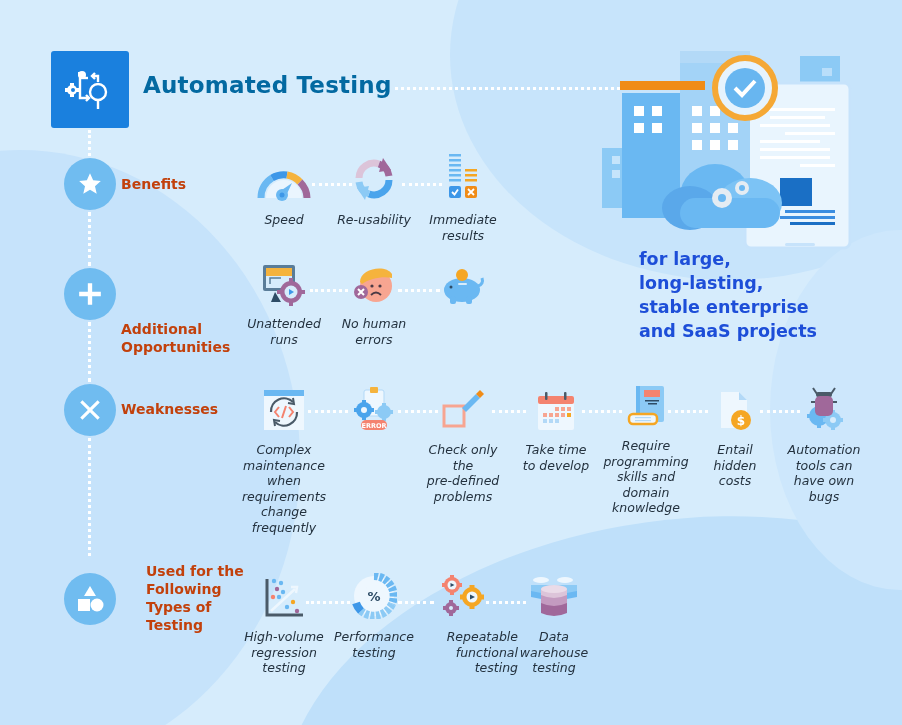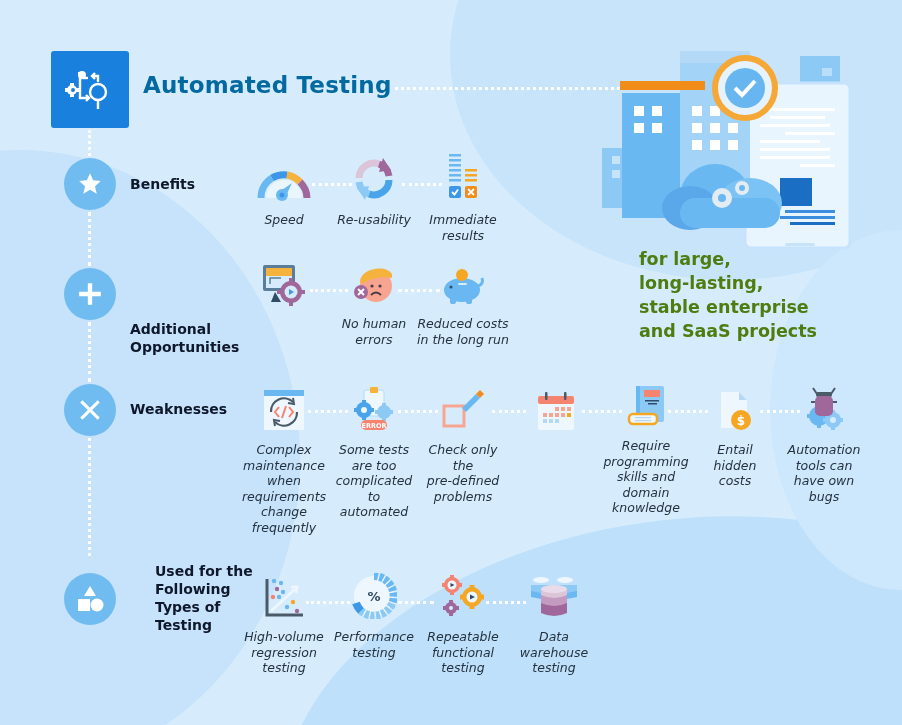--- a/index.html
+++ b/index.html
@@ -29,34 +29,34 @@
     position: absolute; height: 0; border-top: 3px dotted #ffffff;
   }
   .vdots {
     position: absolute; width: 0; border-left: 3px dotted #ffffff;
   }
   .sec-circle {
     position: absolute; width: 52px; height: 52px; border-radius: 50%;
     background: #70bcf0; display: flex; align-items: center; justify-content: center;
   }
   .sec-label {
-    position: absolute; left: 130px; font-size: 14px; font-weight: bold; color: #0f172a; line-height: 18px;
+    position: absolute; left: 121px; font-size: 14px; font-weight: bold; color: #c2410c; line-height: 18px;
   }
   .item {
     position: absolute; width: 110px; text-align: center;
   }
   .item .ic { height: 52px; display: flex; align-items: flex-end; justify-content: center; }
   .item .lbl {
     margin-top: 10px; font-size: 12.5px; line-height: 15.5px; color: #24323f;
     white-space: pre-line;
     font-style: italic;
   }
   .tagline {
     position: absolute; left: 639px; top: 247px; font-size: 17.5px; font-weight: bold;
-    line-height: 24px; color: #4d7c0f; white-space: pre-line;
+    line-height: 24px; color: #1d4ed8; white-space: pre-line;
   }
   .hero { position: absolute; left: 600px; top: 48px; width: 260px; height: 205px; }
 </style>
 </head>
 <body>
 
 <div class="bg bg1"></div>
 <div class="bg bg2"></div>
 <div class="bg bg3"></div>
 <div class="bg bg4"></div>
@@ -229,20 +229,22 @@
     <path d="M14 30 L10 40 H20 Z" fill="#2e4c66"></path>
     <circle cx="30" cy="30" r="11" fill="#a0689a"></circle>
     <g fill="#a0689a">
           <rect x="28" y="16" width="4" height="28"></rect>
           <rect x="16" y="28" width="28" height="4"></rect>
         </g>
     <circle cx="30" cy="30" r="6.5" fill="#d6ecfc"></circle>
         <path d="M28 27 L33 30 L28 33 Z" fill="#3d97e8"></path>
   </svg>
     </div>
+  <div class="lbl">Unattended
+runs</div>
 </div>
 <div class="item" style="left:319px; top:254px;">
   <div class="ic">
       <svg width="48" height="44" viewBox="0 0 48 44">
     <circle cx="26" cy="24" r="16" fill="#f7a591"></circle>
     <path d="M10 20 C10 6 36 2 42 12 L42 16 C34 14 20 16 12 22 Z" fill="#f5b33d"></path>
     <circle cx="22" cy="24" r="1.6" fill="#4a3a45"></circle>
         <circle cx="30" cy="24" r="1.6" fill="#4a3a45"></circle>
     <path d="M21 33 Q26 28 31 33" stroke="#4a3a45" stroke-width="1.8" fill="none"></path>
     <circle cx="11" cy="30" r="7" fill="#a0689a"></circle>
@@ -257,22 +259,20 @@
       <svg width="46" height="40" viewBox="0 0 46 40">
     <ellipse cx="22" cy="24" rx="18" ry="12" fill="#6ab8f2"></ellipse>
     <rect x="10" y="30" width="6" height="8" rx="2" fill="#6ab8f2"></rect>
         <rect x="26" y="30" width="6" height="8" rx="2" fill="#6ab8f2"></rect>
     <path d="M38 20 Q44 18 42 12" stroke="#6ab8f2" stroke-width="3" fill="none"></path>
     <circle cx="22" cy="9" r="6" fill="#f5a623"></circle>
     <rect x="18" y="17" width="9" height="2" rx="1" fill="#d6ecfc"></rect>
     <circle cx="11" cy="21" r="1.5" fill="#2e4c66"></circle>
   </svg>
     </div>
-  <div class="lbl">Reduced costs
-in the long run</div>
 </div>
 
 <div class="sec-circle" style="left:64px; top:384px;">
   <svg width="26" height="26" viewBox="0 0 24 24">
       <path d="M3 5 L5 3 L12 10 L19 3 L21 5 L14 12 L21 19 L19 21 L12 14 L5 21 L3 19 L10 12 Z" fill="#fff"></path>
     </svg>
 </div>
 <div class="sec-label" style="top:400px;">Weaknesses</div>
 
 <div class="hdots" style="left:308px; top:410px; width:40px;"></div>
@@ -314,25 +314,20 @@
     <circle cx="13" cy="24" r="3" fill="#eef7fe"></circle>
     <circle cx="33" cy="26" r="7" fill="#8ccaf5"></circle>
         <g fill="#8ccaf5">
           <rect x="31" y="17" width="4" height="18"></rect>
           <rect x="24" y="24" width="18" height="4"></rect>
         </g>
     <rect x="10" y="34" width="26" height="10" rx="5" fill="#f4836f"></rect>
     <text x="23" y="42" font-size="6.5" font-weight="bold" fill="#fff" text-anchor="middle" font-family="DejaVu Sans, sans-serif">ERROR</text>
   </svg>
     </div>
-  <div class="lbl">Some tests
-are too
-complicated
-to
-automated</div>
 </div>
 <div class="item" style="left:408px; top:380px;">
   <div class="ic">
       <svg width="46" height="46" viewBox="0 0 46 46">
     <rect x="4" y="20" width="20" height="20" fill="none" stroke="#f7a591" stroke-width="3"></rect>
     <path d="M22 22 L36 8 L40 12 L26 26 Z" fill="#6ab8f2"></path>
     <path d="M36 8 L40 4 L44 8 L40 12 Z" fill="#f08c17"></path>
   </svg>
     </div>
   <div class="lbl">Check only
@@ -357,20 +352,22 @@
           <rect x="25" y="23" width="4" height="4"></rect>
         </g>
     <rect x="31" y="23" width="4" height="4" fill="#f5a623"></rect>
     <g fill="#b3d9f7">
           <rect x="7" y="29" width="4" height="4"></rect>
           <rect x="13" y="29" width="4" height="4"></rect>
           <rect x="19" y="29" width="4" height="4"></rect>
         </g>
   </svg>
     </div>
+  <div class="lbl">Take time
+to develop</div>
 </div>
 <div class="item" style="left:591px; top:376px;">
   <div class="ic">
       <svg width="40" height="44" viewBox="0 0 40 44">
     <rect x="10" y="2" width="28" height="36" rx="2" fill="#8ccaf5"></rect>
     <rect x="10" y="2" width="4" height="36" fill="#6ab8f2"></rect>
     <rect x="18" y="6" width="16" height="7" fill="#f4836f"></rect>
     <rect x="19" y="16" width="14" height="1.5" fill="#2e4c66"></rect>
         <rect x="22" y="19" width="9" height="1.5" fill="#2e4c66"></rect>
     <rect x="3" y="30" width="28" height="10" rx="4" fill="#eef7fe" stroke="#f5a623" stroke-width="2.5"></rect>
@@ -465,21 +462,21 @@
     <path d="M23 3 A20 20 0 0 1 41 31" stroke="#6ab8f2" stroke-width="8" fill="none" stroke-dasharray="4 1.5"></path>
     <path d="M41 31 A20 20 0 0 1 10 38" stroke="#8ccaf5" stroke-width="8" fill="none" stroke-dasharray="4 1.5"></path>
     <path d="M10 38 A20 20 0 0 1 5 30" stroke="#3d97e8" stroke-width="8" fill="none"></path>
     <circle cx="23" cy="23" r="11" fill="#eef7fe"></circle>
     <text x="23" y="28" font-size="13" font-weight="bold" fill="#2e4c66" text-anchor="middle" font-family="DejaVu Sans, sans-serif">%</text>
   </svg>
     </div>
   <div class="lbl">Performance
 testing</div>
 </div>
-<div class="item" style="left:408px; top:567px;">
+<div class="item" style="left:408px; top:567px;text-align:right;">
   <div class="ic">
       <svg width="50" height="46" viewBox="0 0 50 46">
     <circle cx="14" cy="12" r="8" fill="#f4836f"></circle>
         <g fill="#f4836f">
           <rect x="12" y="2" width="4" height="20"></rect>
           <rect x="4" y="10" width="20" height="4"></rect>
         </g>
     <circle cx="14" cy="12" r="4.5" fill="#eef7fe"></circle>
         <path d="M12.5 10 L16.5 12 L12.5 14 Z" fill="#2e4c66"></path>
     <circle cx="34" cy="24" r="10" fill="#f5a623"></circle>

